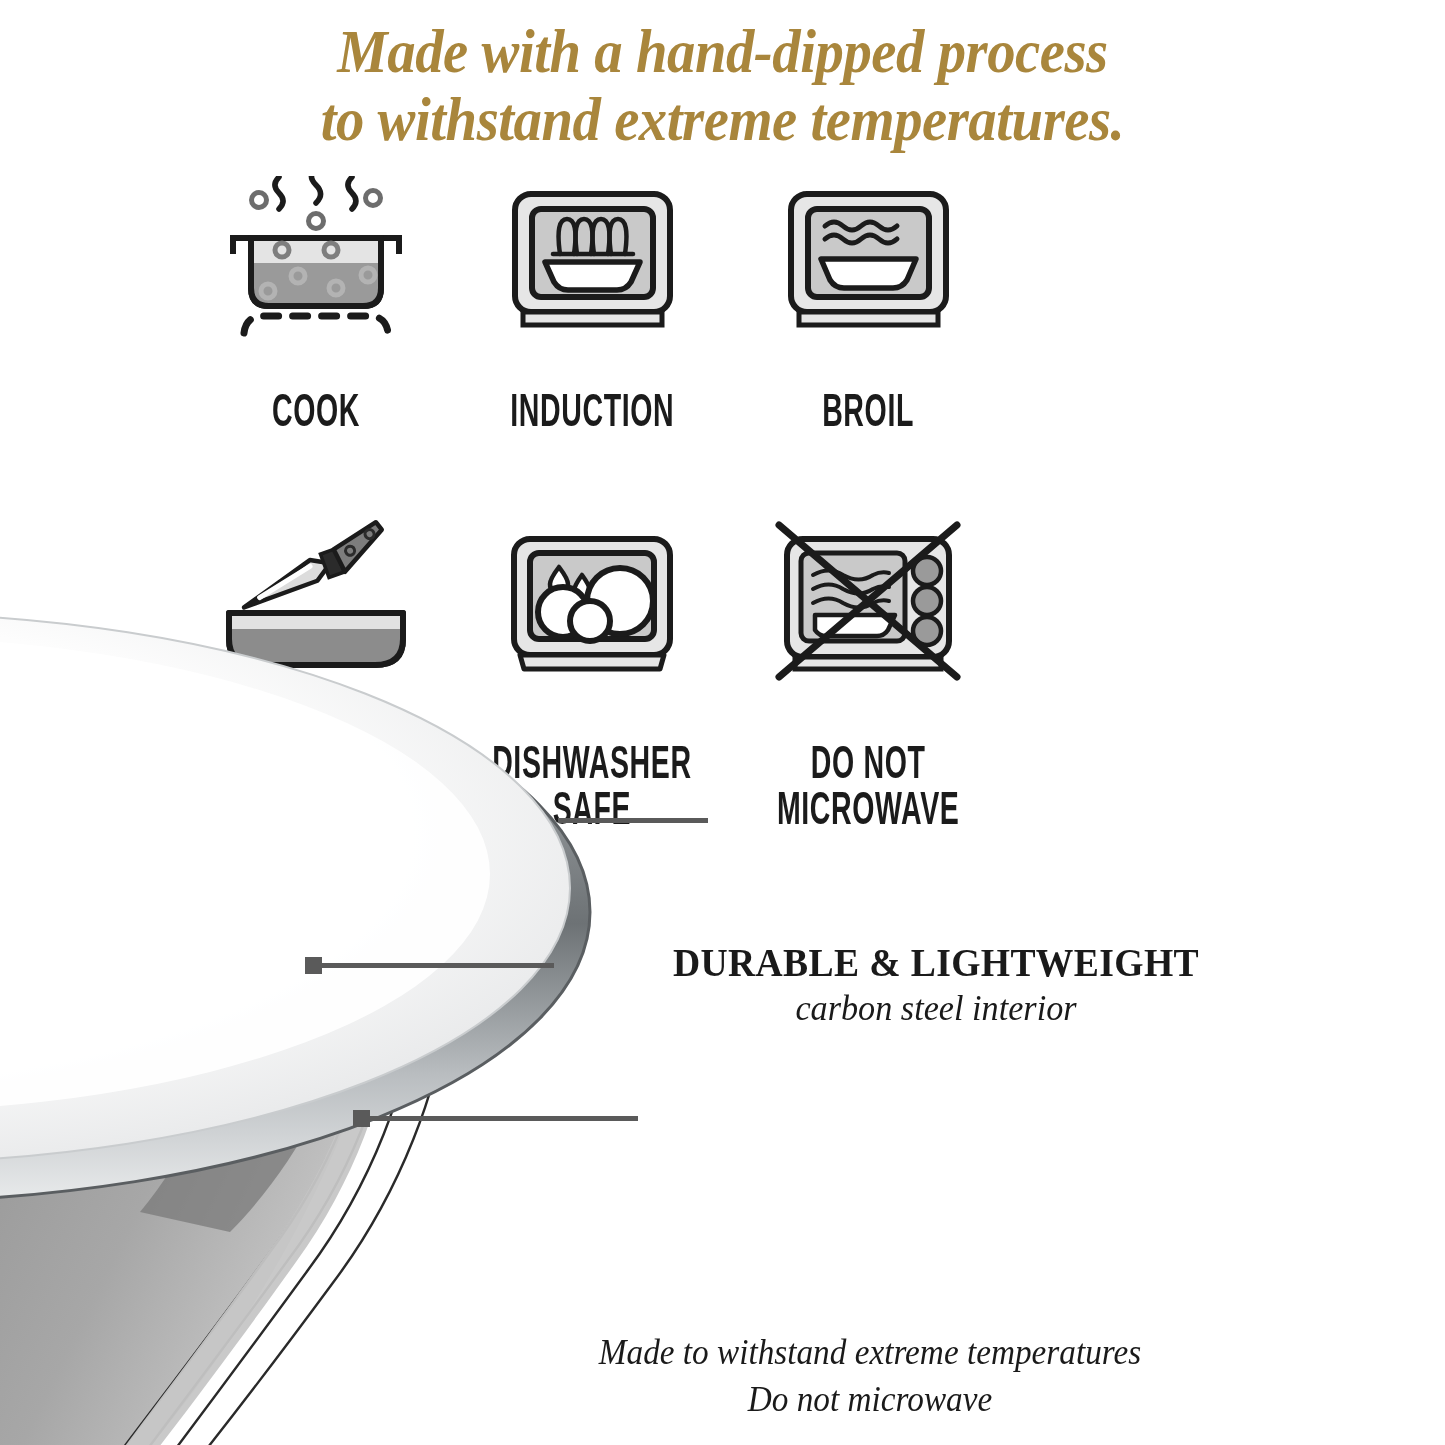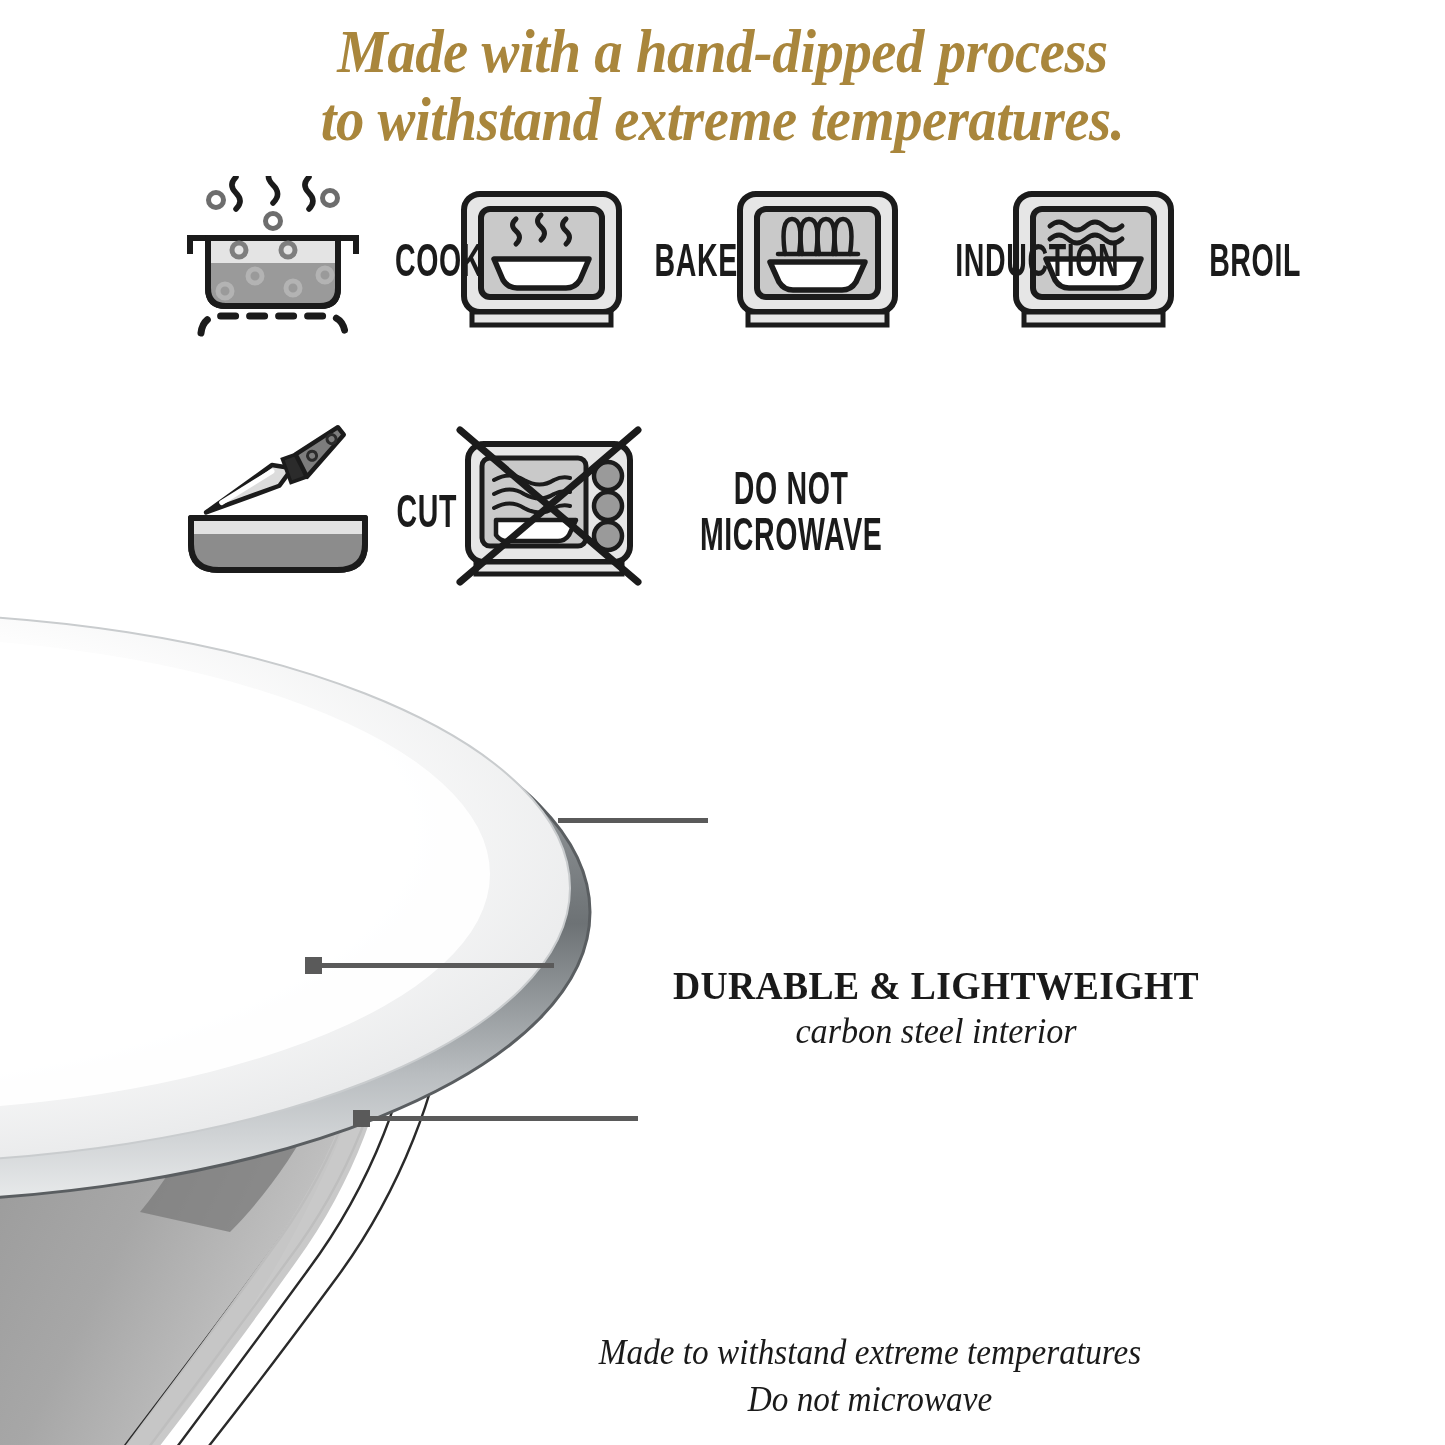--- a/index.html
+++ b/index.html
@@ -21,21 +21,21 @@
     font-size:61px;line-height:1.12;
     letter-spacing:-0.5px;
     transform:scaleX(0.93);
     transform-origin:50% 0;
   }
   .headline .l2{display:block;}
 
   
   .icongrid{position:absolute;left:178px;top:176px;width:1105px;}
   .icorow{display:flex;}
-  .icocell{width:276px;display:flex;flex-direction:row;align-items:center;}
+  .icocell{width:276px;display:flex;flex-direction:column;align-items:center;gap:44px;}
   .icoart{height:162px;display:flex;align-items:flex-end;justify-content:center;}
   .icorow2 .icoart{height:172px;}
   .icolabel{
     font-family:"Liberation Sans", sans-serif;
     font-weight:700;
     font-size:46px;line-height:0.97;
     color:#1b1b1b;
     text-align:center;
     transform:scaleX(0.62);
     transform-origin:50% 0;
@@ -56,21 +56,21 @@
     color:#1a1a1a;letter-spacing:0.4px;
     transform:scaleX(0.94);
   }
   .co-sub{
     font-family:"Liberation Serif", serif;
     font-style:italic;font-size:36px;line-height:1.24;
     color:#1a1a1a;
     transform:scaleX(0.95);
   }
   #callout1{left:706px;top:794px;width:620px;}
-  #callout2{left:556px;top:940px;width:760px;margin-top:23px;}
+  #callout2{left:556px;top:940px;width:760px;}
   #callout3{left:540px;top:1090px;width:760px;}
 
   .footnote{
     position:absolute;left:440px;top:1330px;width:860px;
     text-align:center;
     font-family:"Liberation Serif", serif;
     font-style:italic;font-size:35px;line-height:1.33;
     color:#1a1a1a;
     transform:scaleX(0.95);
   }
@@ -126,36 +126,20 @@
               <circle cx="47" cy="115" r="7"></circle>
               <circle cx="147" cy="99" r="7"></circle>
             </g>
 
             <path d="M23 157 q2 -17 19 -17 L148 140 q17 0 19 17" fill="none" stroke="#1b1b1b" stroke-width="7" stroke-linecap="round" stroke-dasharray="15 14"></path>
           </svg>
         </div>
         <div class="icolabel">COOK</div>
       </div>
 
-      <div class="icocell">
-        <div class="icoart">
-          <svg width="175" height="162" viewBox="0 0 175 162">
-            <rect x="10" y="18" width="155" height="118" rx="16" fill="#e6e6e6" stroke="#1b1b1b" stroke-width="6"></rect>
-            <rect x="27" y="33" width="121" height="88" rx="9" fill="#c9c9c9" stroke="#1b1b1b" stroke-width="6"></rect>
-            <g fill="none" stroke="#1b1b1b" stroke-width="5" stroke-linecap="round">
-              <path d="M62 68 q7 -7 0 -13 q-7 -6 0 -12"></path>
-              <path d="M87 64 q7 -7 0 -13 q-7 -6 0 -12"></path>
-              <path d="M112 68 q7 -7 0 -13 q-7 -6 0 -12"></path>
-            </g>
-            <path d="M40 83 L135 83 L126 104 q-5 8 -14 8 L63 112 q-9 0 -14 -8 Z" fill="#ffffff" stroke="#1b1b1b" stroke-width="5.5" stroke-linejoin="round"></path>
-            <rect x="18" y="136" width="139" height="13" fill="#e6e6e6" stroke="#1b1b1b" stroke-width="5"></rect>
-          </svg>
-        </div>
-        <div class="icolabel">BAKE</div>
-      </div>
 
       <div class="icocell">
         <div class="icoart">
           <svg width="175" height="162" viewBox="0 0 175 162">
             <rect x="10" y="18" width="155" height="118" rx="16" fill="#e6e6e6" stroke="#1b1b1b" stroke-width="6"></rect>
             <rect x="27" y="33" width="121" height="88" rx="9" fill="#c9c9c9" stroke="#1b1b1b" stroke-width="6"></rect>
             <g fill="none" stroke="#1b1b1b" stroke-width="4.5" stroke-linecap="round">
               <path d="M55 78 q-5 -35 7 -35 q12 0 7 35"></path>
               <path d="M72 78 q-5 -35 7 -35 q12 0 7 35"></path>
               <path d="M89 78 q-5 -35 7 -35 q12 0 7 35"></path>
@@ -201,20 +185,38 @@
             </g>
             <path d="M13 96 L187 96 L187 122 q0 26 -28 26 L41 148 q-28 0 -28 -26 Z" fill="#e2e2e2" stroke="#1b1b1b" stroke-width="6" stroke-linejoin="round"></path>
             <path d="M13 112 L187 112 L187 122 q0 26 -28 26 L41 148 q-28 0 -28 -26 Z" fill="#8c8c8c" stroke="none"></path>
             <path d="M13 96 L187 96 L187 122 q0 26 -28 26 L41 148 q-28 0 -28 -26 Z" fill="none" stroke="#1b1b1b" stroke-width="6" stroke-linejoin="round"></path>
           </svg>
         </div>
         <div class="icolabel">CUT</div>
       </div>
 
 
+      <div class="icocell">
+        <div class="icoart">
+          <svg width="180" height="172" viewBox="0 0 180 172">
+            <rect x="12" y="22" width="156" height="116" rx="16" fill="#e6e6e6" stroke="#1b1b1b" stroke-width="6"></rect>
+            <rect x="28" y="36" width="124" height="86" rx="9" fill="#c9c9c9" stroke="#1b1b1b" stroke-width="6"></rect>
+            <path d="M57 50 q9 12 9 17 q0 9 -9 9 q-9 0 -9 -9 q0 -5 9 -17 Z" fill="#ffffff" stroke="#1b1b1b" stroke-width="4.5" stroke-linejoin="round"></path>
+            <path d="M80 58 q8 11 8 16 q0 8 -8 8 q-8 0 -8 -8 q0 -5 8 -16 Z" fill="#ffffff" stroke="#1b1b1b" stroke-width="4.5" stroke-linejoin="round"></path>
+            <circle cx="118" cy="84" r="33" fill="#ffffff" stroke="#1b1b1b" stroke-width="6"></circle>
+            <circle cx="61" cy="95" r="25" fill="#ffffff" stroke="#1b1b1b" stroke-width="6"></circle>
+            <circle cx="88" cy="104" r="20" fill="#ffffff" stroke="#1b1b1b" stroke-width="6"></circle>
+            <path d="M18 138 L162 138 L158 152 L22 152 Z" fill="#e6e6e6" stroke="#1b1b1b" stroke-width="5" stroke-linejoin="round"></path>
+          </svg>
+        </div>
+        <div class="icolabel two">
+          <span>DISHWASHER</span><br>
+          <span>SAFE</span>
+        </div>
+      </div>
 
       <div class="icocell">
         <div class="icoart">
           <svg width="190" height="172" viewBox="0 0 190 172">
             <rect x="14" y="22" width="162" height="118" rx="16" fill="#e6e6e6" stroke="#1b1b1b" stroke-width="6"></rect>
             <rect x="28" y="36" width="104" height="88" rx="8" fill="#c9c9c9" stroke="#1b1b1b" stroke-width="5"></rect>
             <g fill="none" stroke="#1b1b1b" stroke-width="4" stroke-linecap="round">
               <path d="M40 58 q16 -9 30 0 q16 9 30 0 q8 -4 16 -2"></path>
               <path d="M40 72 q16 -9 30 0 q16 9 30 0 q8 -4 16 -2"></path>
               <path d="M40 86 q16 -9 30 0 q16 9 30 0 q8 -4 16 -2"></path>

